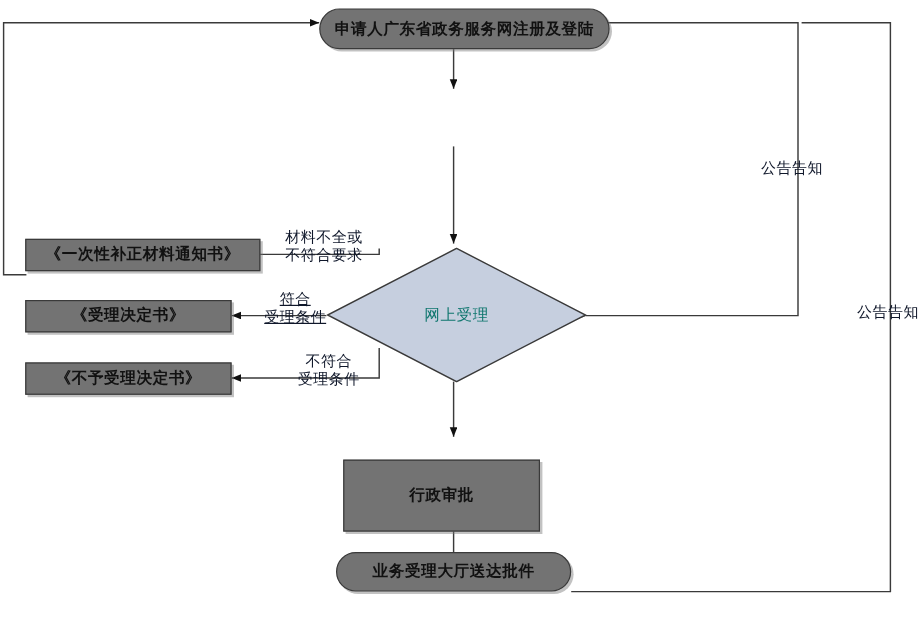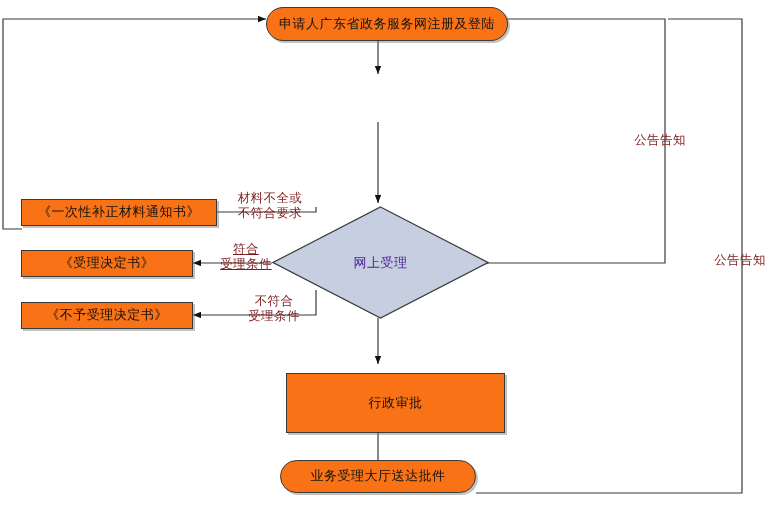--- a/index.html
+++ b/index.html
@@ -21,31 +21,32 @@
     position: absolute;
     left: 0;
     top: 0;
     width: 769px;
     height: 514px;
     pointer-events: none;
   }
   .node {
     position: absolute;
     box-sizing: border-box;
-    background: #f97316;
+    background: #737373;
     border: 1px solid #3a3a3a;
     display: flex;
     align-items: center;
     justify-content: center;
     text-align: center;
     color: #111111;
     font-size: 13px;
     line-height: 1.25;
     letter-spacing: 0.5px;
     box-shadow: 2px 2px 0 rgba(120,120,120,0.45);
+    font-weight: bold;
   }
   .node.terminator {
     border-radius: 22px;
   }
   .node.process { border-radius: 0; }
   .node-label { display: block; }
 
   .diamond-wrap {
     position: absolute;
   }
@@ -53,28 +54,28 @@
   .diamond-text {
     position: absolute;
     left: 0;
     top: 0;
     width: 100%;
     height: 100%;
     display: flex;
     align-items: center;
     justify-content: center;
     font-size: 13px;
-    color: #4c1d95;
+    color: #0f766e;
     letter-spacing: 0.5px;
   }
 
   .edge-label {
     position: absolute;
     font-size: 12.5px;
-    color: #7f1d1d;
+    color: #0f172a;
     line-height: 1.2;
     text-align: center;
     white-space: pre-line;
     letter-spacing: 0.4px;
   }
 </style>
 </head>
 <body>
 
 <div id="canvas">
@@ -130,21 +131,21 @@
   </div>
 
   <div class="node process" style="left:21px; top:250px; width:172px; height:27px;">
     <span class="node-label">《受理决定书》</span>
   </div>
 
   <div class="node process" style="left:21px; top:302px; width:172px; height:27px;">
     <span class="node-label">《不予受理决定书》</span>
   </div>
 
-  <div class="node process" style="left:286px; top:373px; width:219px; height:60px;">
+  <div class="node process" style="left:286px; top:383px; width:164px; height:60px;">
     <span class="node-label">行政审批</span>
   </div>
 
   <div class="node terminator" style="left:280px; top:460px; width:196px; height:33px;">
     <span class="node-label">业务受理大厅送达批件</span>
   </div>
 
   <div class="edge-label" style="left:614px; top:133px; width:92px;">公告告知</div>
 
   <div class="edge-label" style="left:694px; top:253px; width:92px;">公告告知</div>

